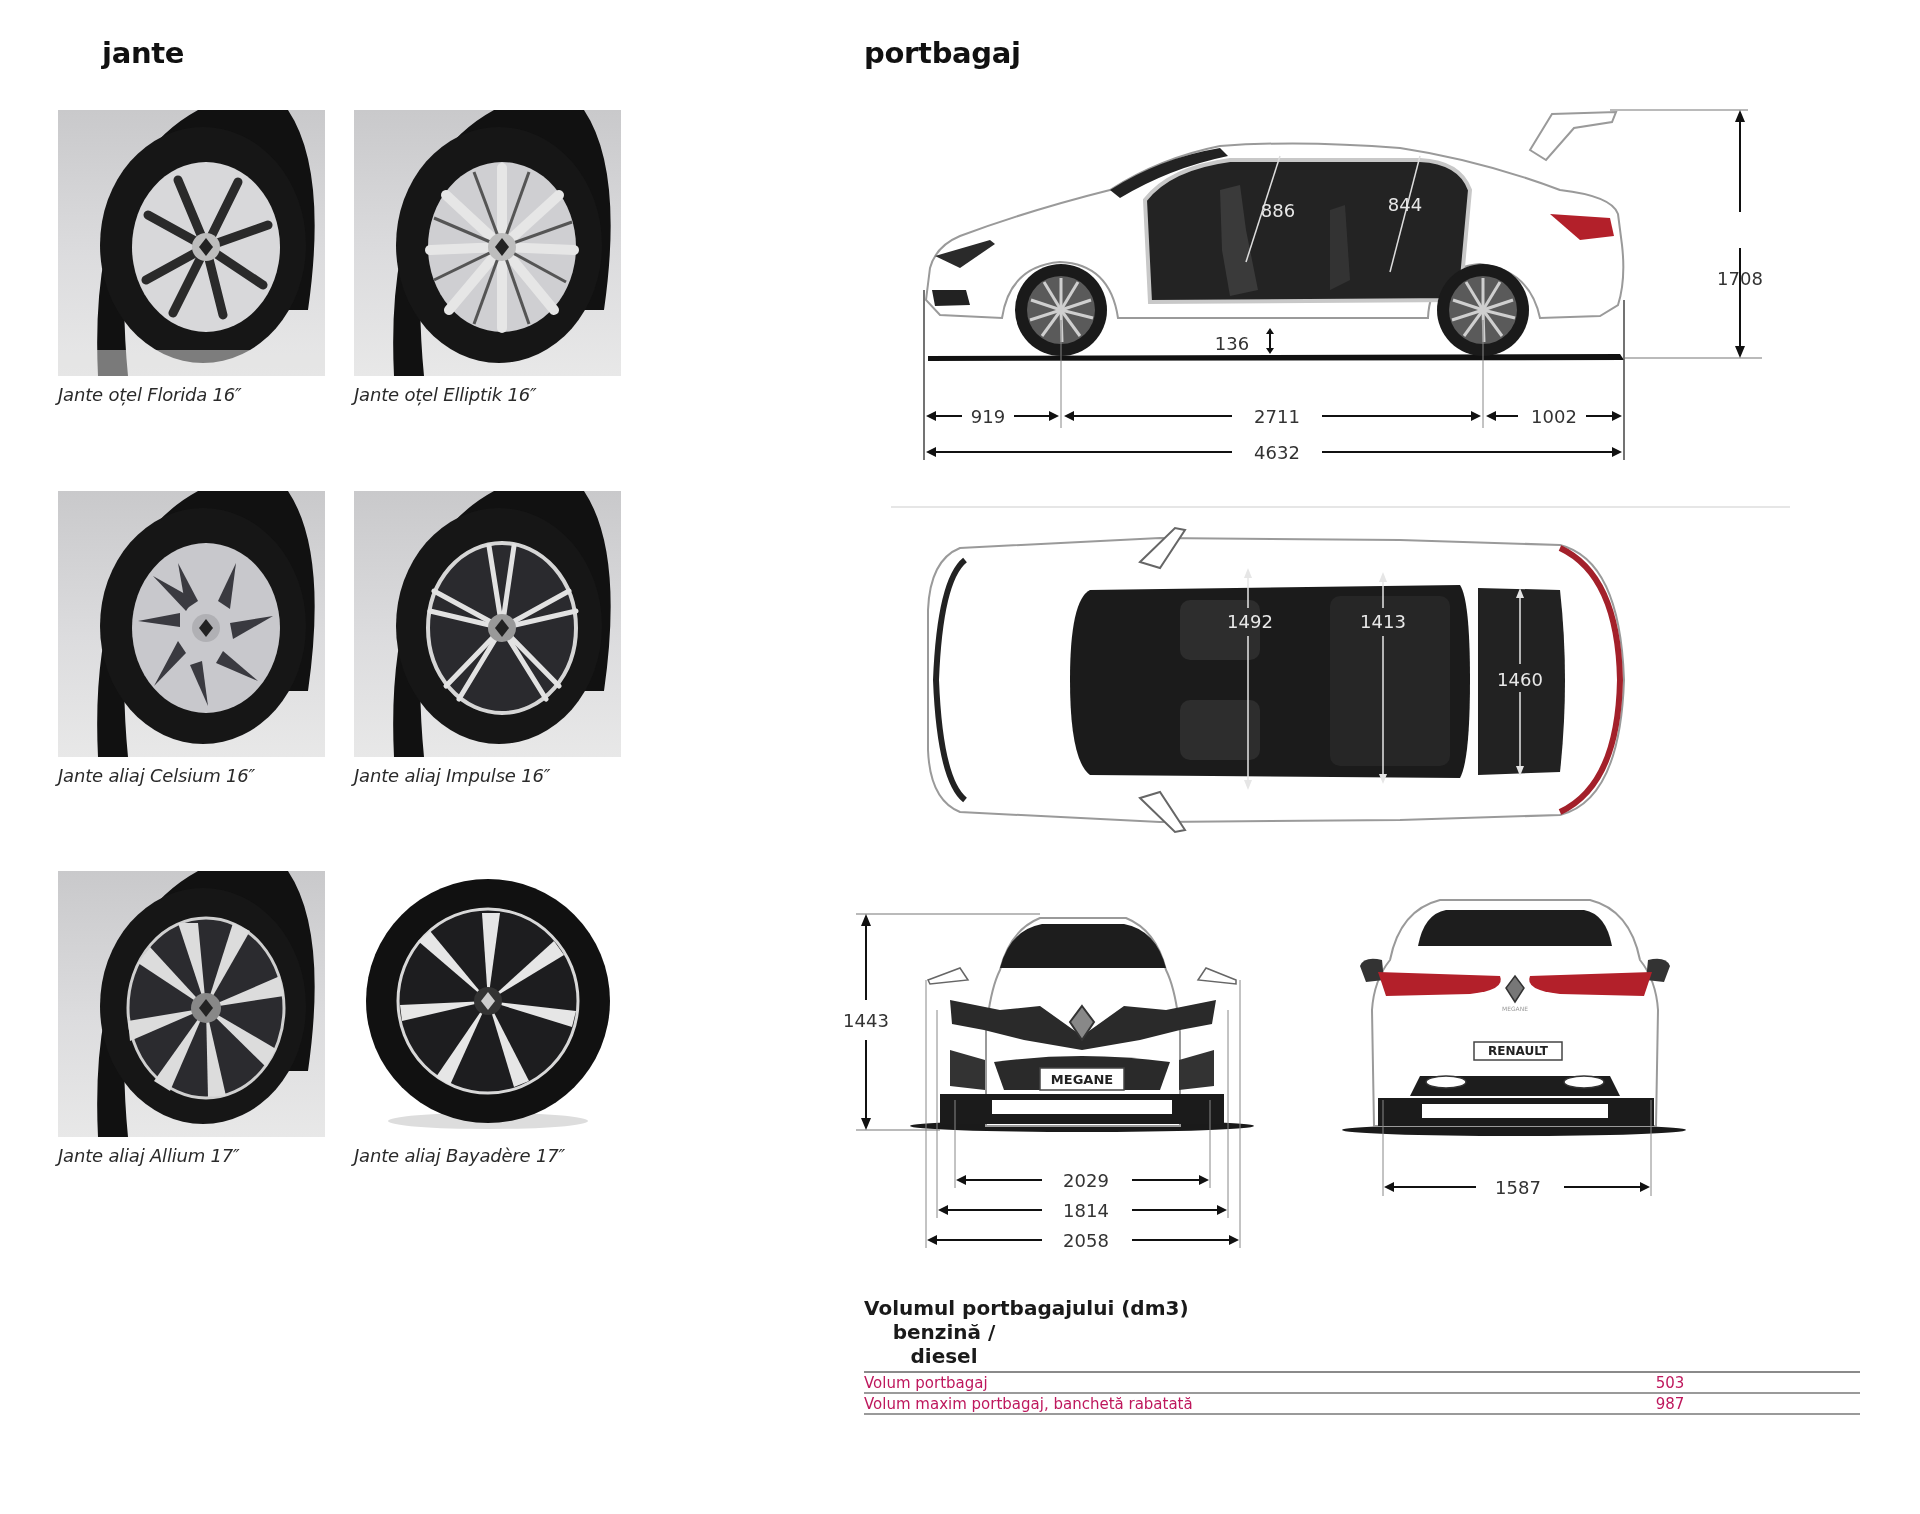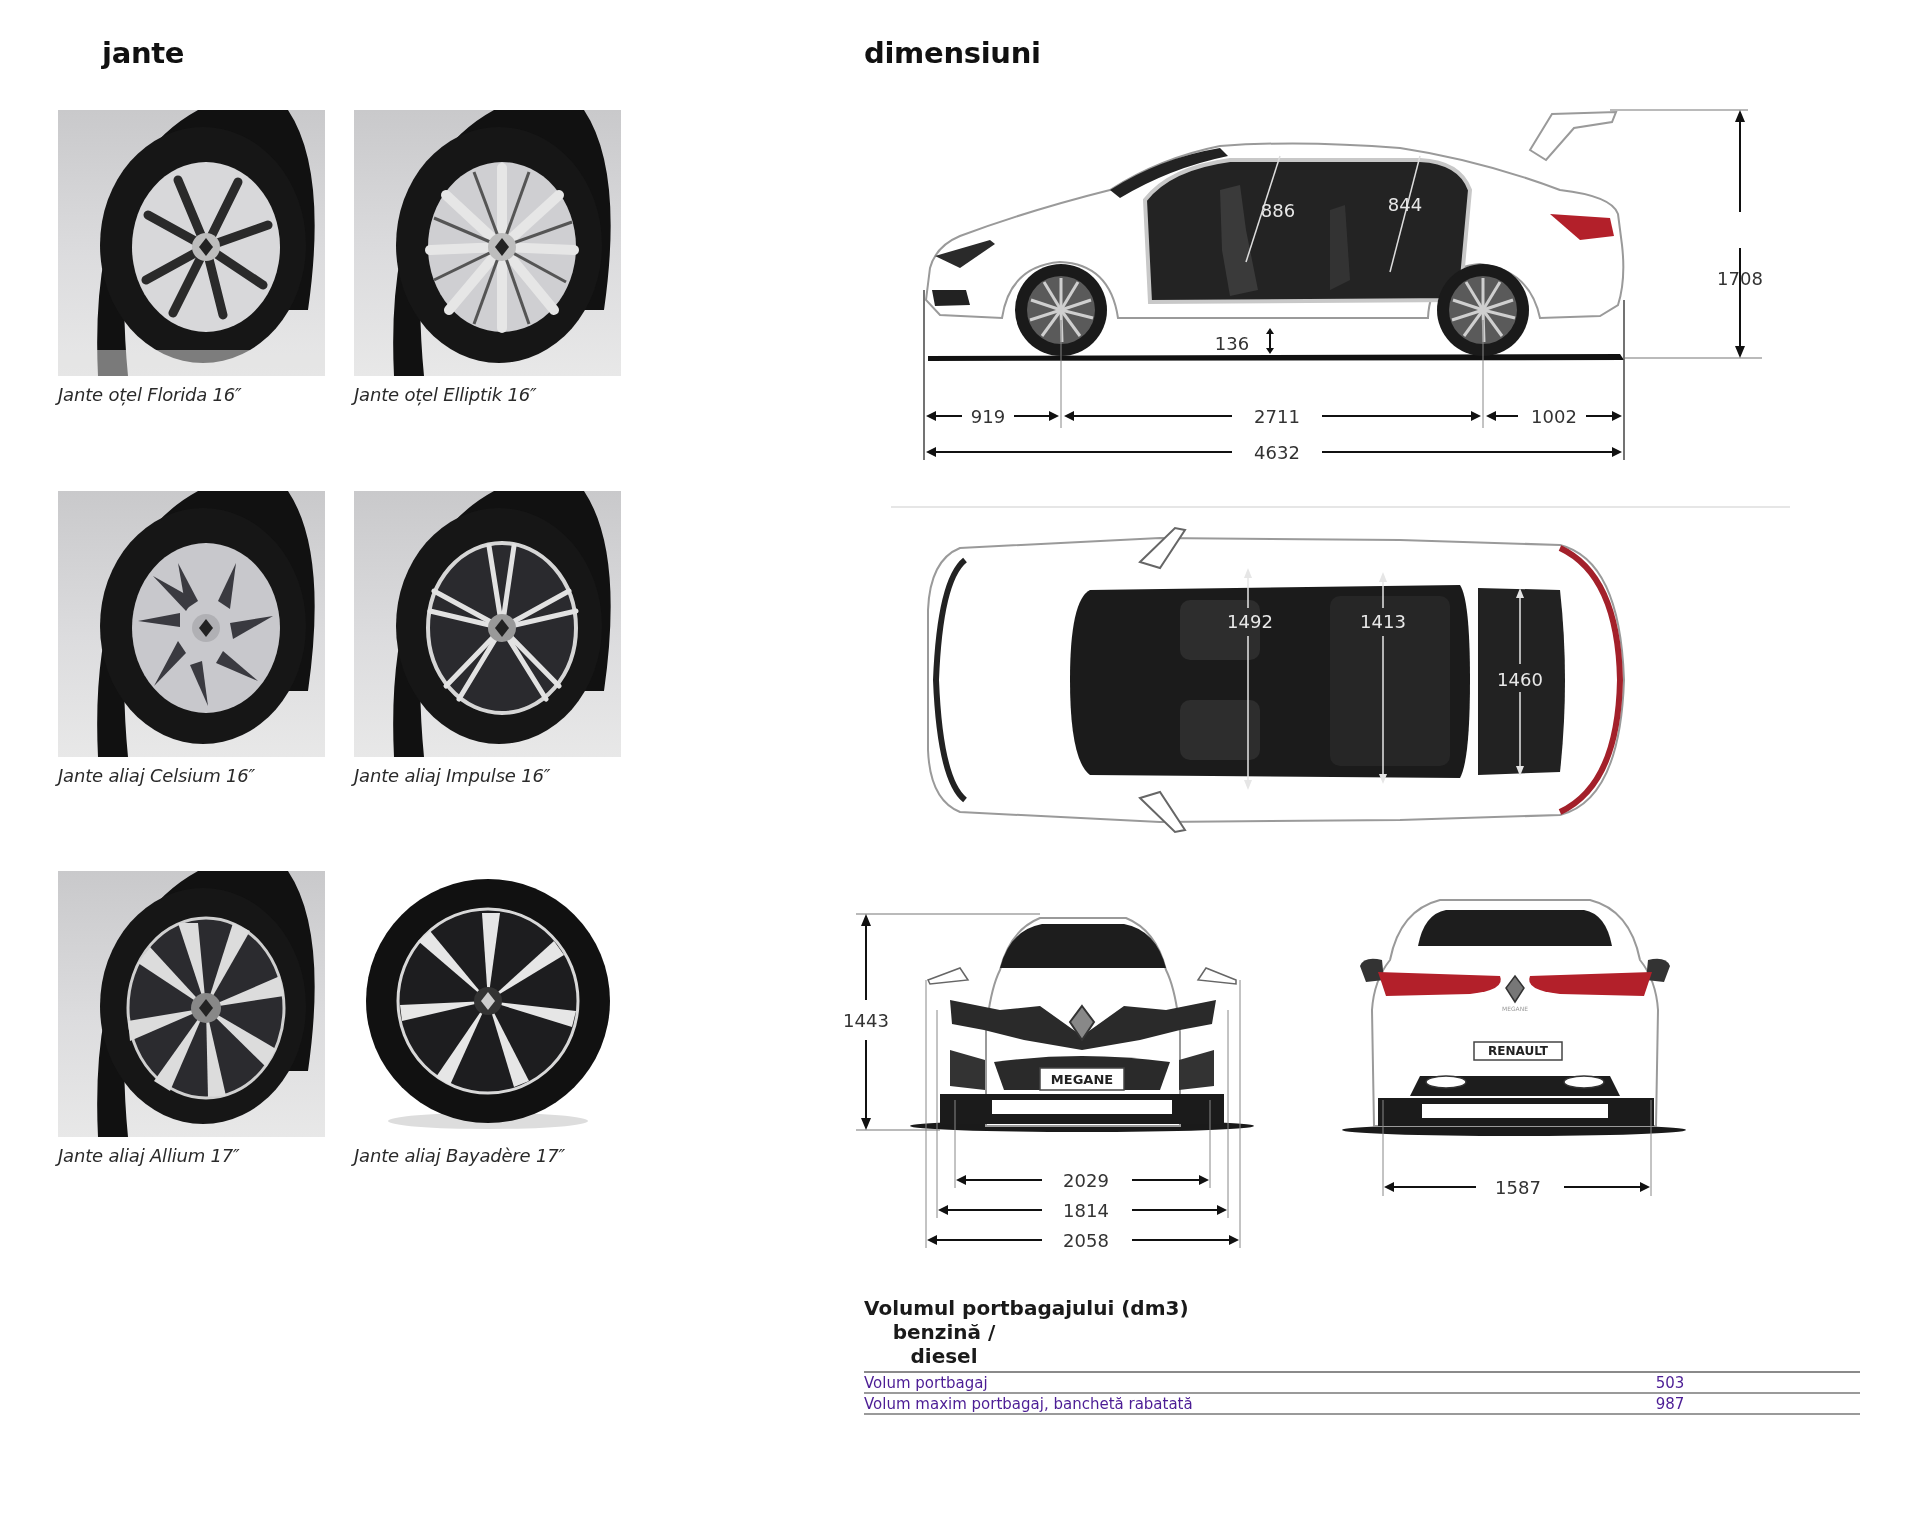--- a/index.html
+++ b/index.html
@@ -19,28 +19,28 @@
 
   .drawing { position: absolute; left: 0; top: 0; }
 
   .dim-label { position: absolute; font-family: "DejaVu Sans", sans-serif; font-size: 18px; color: #333; transform: translate(-50%, -50%); white-space: nowrap; background: transparent; }
   .dim-label.on-dark { color: #e8e8e8; }
 
   
   .trunk-table { position: absolute; left: 864px; top: 1296px; width: 996px; }
   .trunk-head { display: flex; justify-content: space-between; font-size: 20px; font-weight: bold; color: #1a1a1a; padding-bottom: 3px; border-bottom: 2px solid #8a8a8a; flex-direction: column; }
   .trunk-head .col-val { width: 160px; text-align: center; margin-right: 110px; }
-  .trunk-row { display: flex; justify-content: space-between; font-size: 15px; color: #4c1d95; padding: 1px 0 1px 0; border-bottom: 2px solid #9a9a9a; height: 21px; line-height: 18px; }
+  .trunk-row { display: flex; justify-content: space-between; font-size: 15px; color: #be185d; padding: 1px 0 1px 0; border-bottom: 2px solid #9a9a9a; height: 21px; line-height: 18px; }
   .trunk-row .col-val { width: 160px; text-align: center; margin-right: 110px; }
 </style>
 </head>
 <body>
 
 <div class="section-title" id="title-jante">jante</div>
-<div class="section-title" id="title-dim">dimensiuni</div>
+<div class="section-title" id="title-dim">portbagaj</div>
 
 <div class="wheel-card" style="left:58px; top:110px;">
   <div class="wheel-photo">
     <svg width="267" height="266" viewBox="0 0 267 266">
       <path d="M40 266 Q30 60 140 0 L230 0 Q270 60 250 200 L230 200 Q240 60 140 20 Q50 60 70 266Z" fill="#111"></path>
       <ellipse cx="145" cy="135" rx="103" ry="118" fill="#161616"></ellipse>
       <ellipse cx="148" cy="137" rx="74" ry="85" fill="#d8d8da"></ellipse>
       <g stroke="#2a2a2a" stroke-width="9" stroke-linecap="round">
         <line x1="148" y1="137" x2="120" y2="70"></line>
           <line x1="148" y1="137" x2="180" y2="72"></line>

